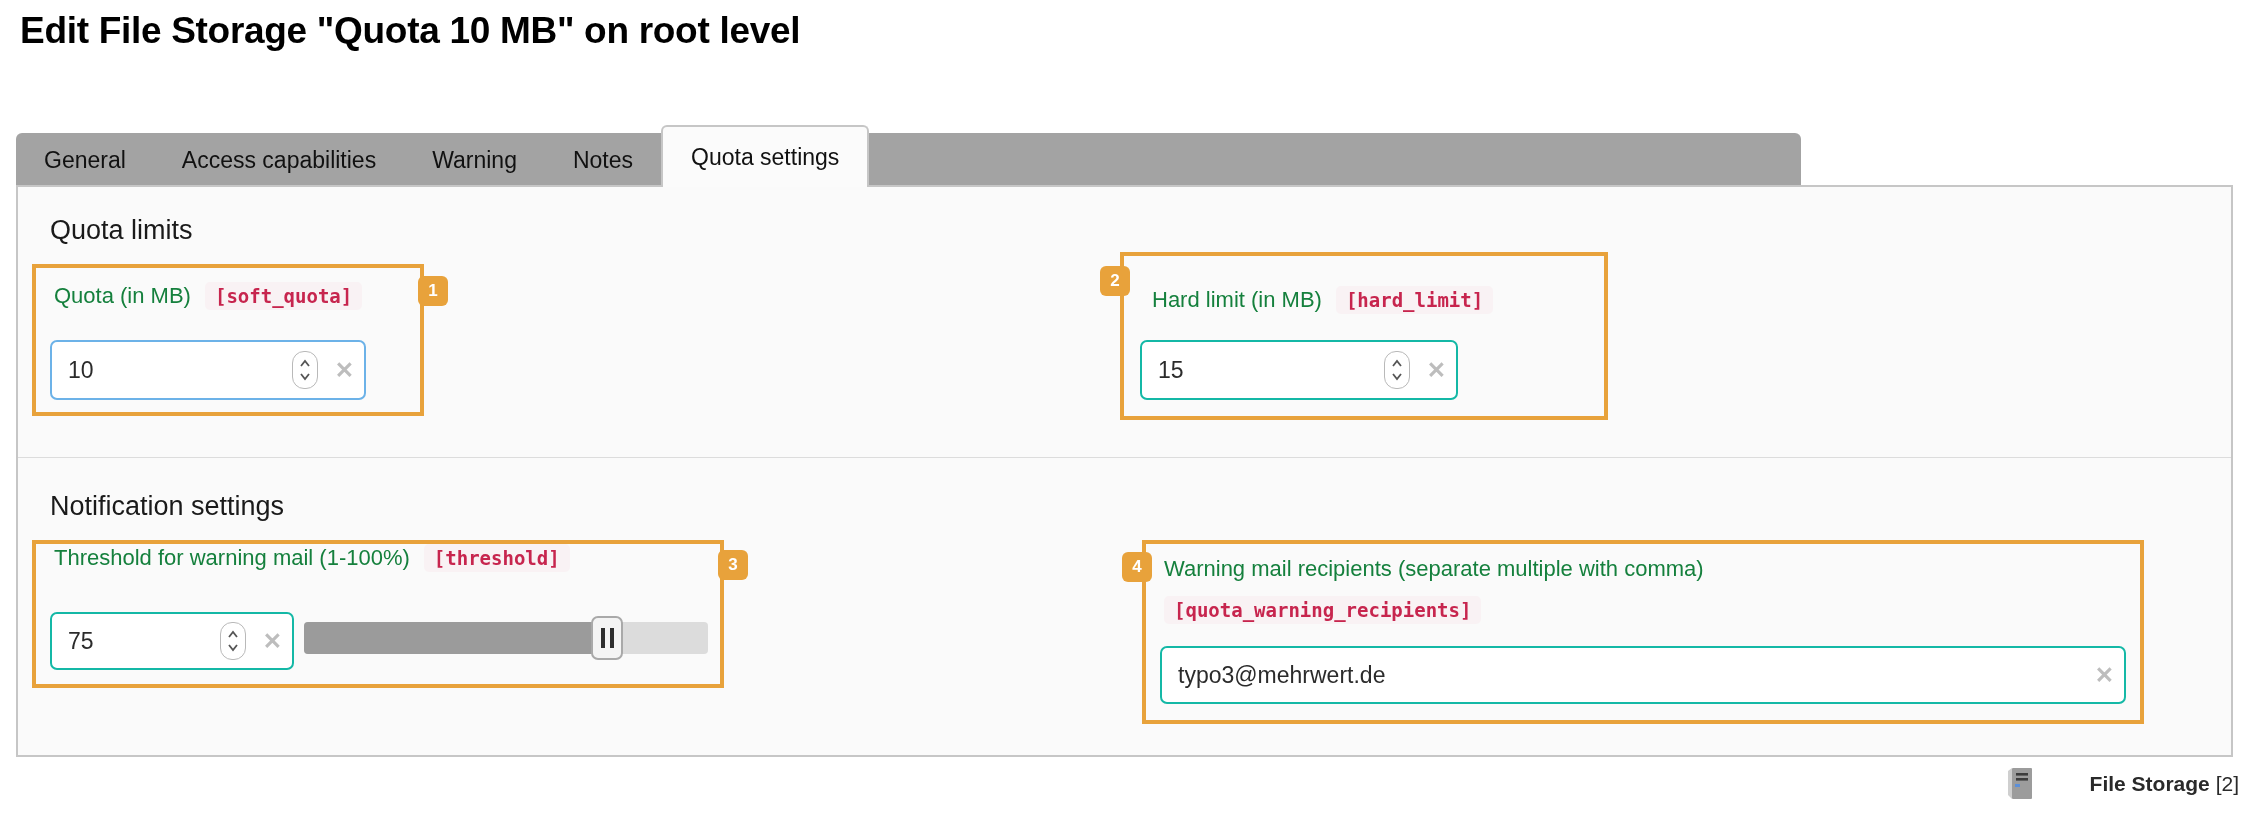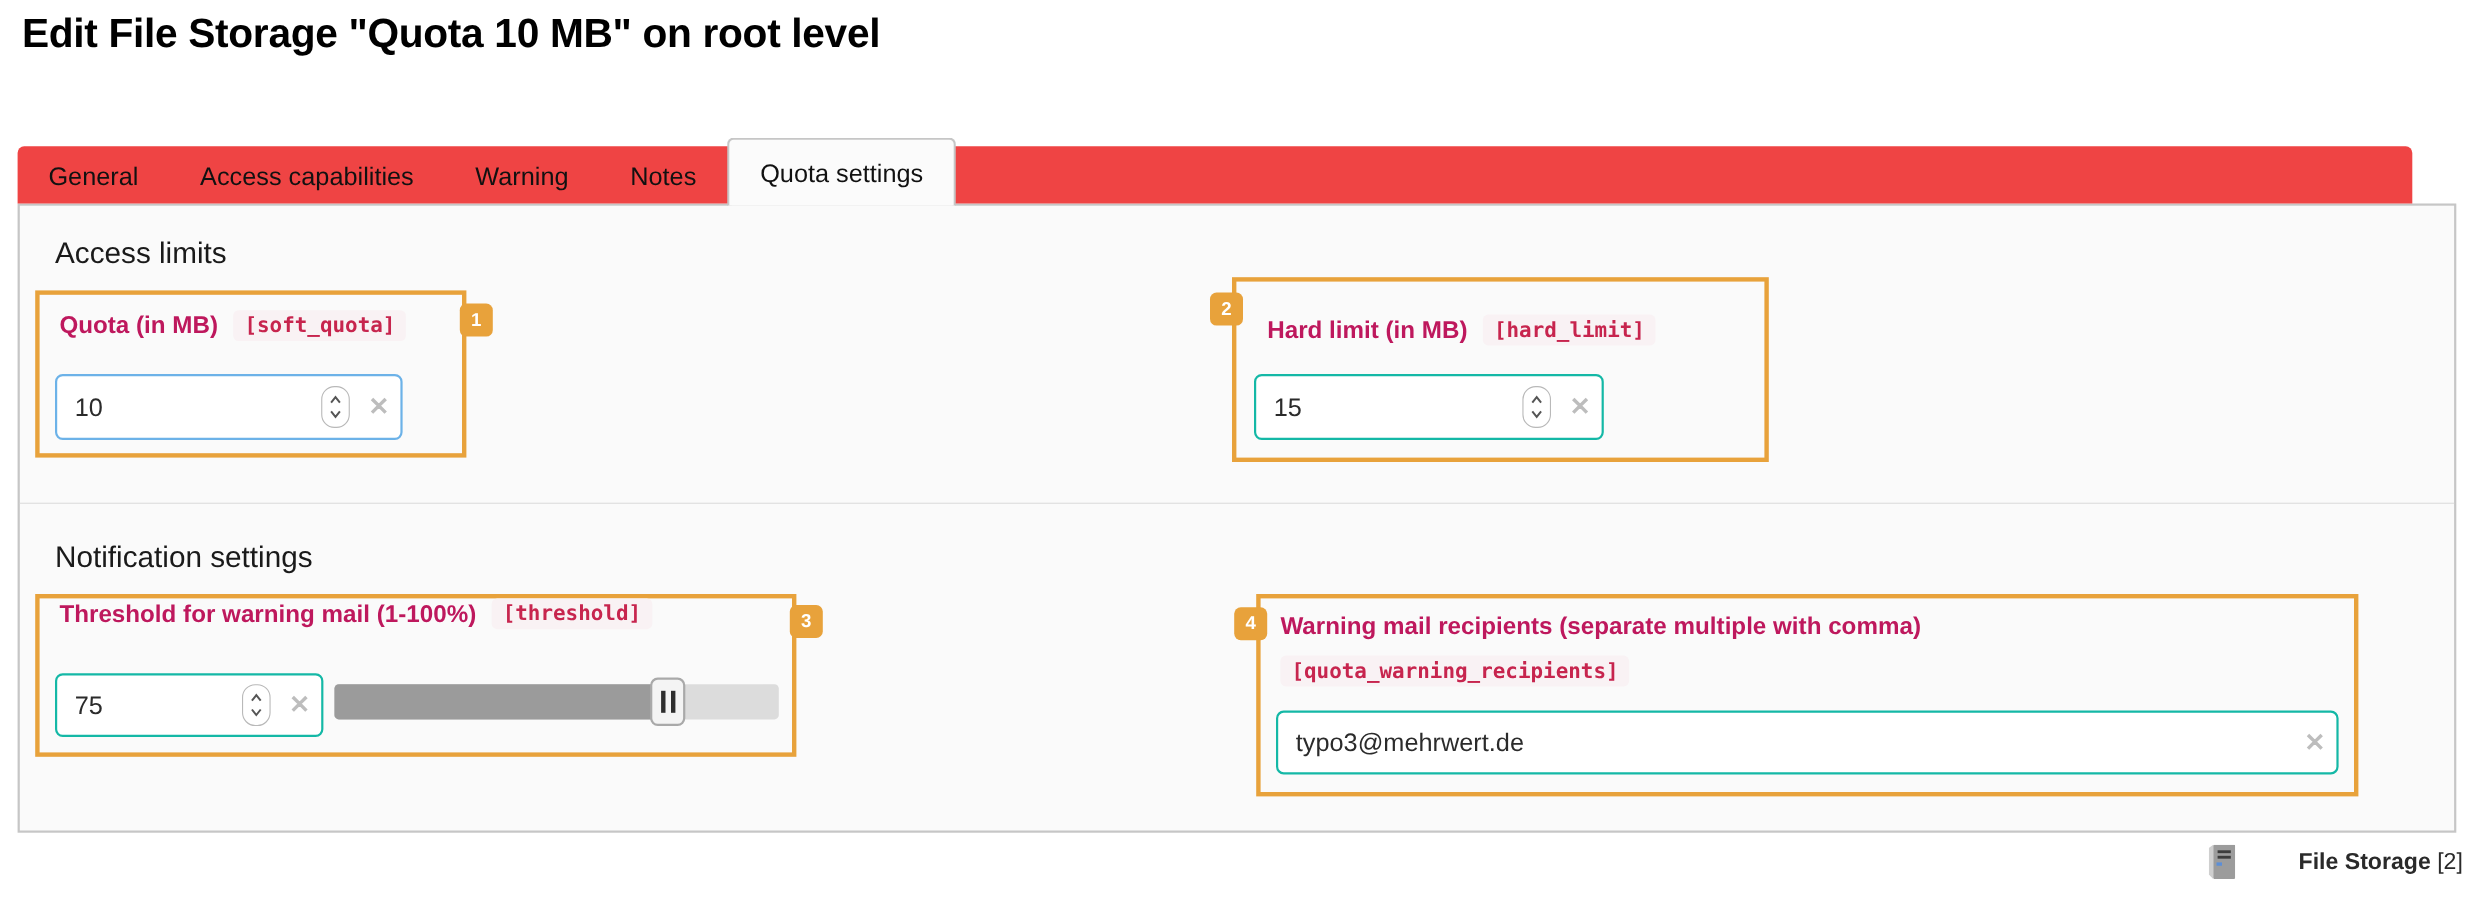--- a/index.html
+++ b/index.html
@@ -4,21 +4,21 @@
 <style>
   html,body{margin:0;padding:0;background:#fff;}
   .page{position:relative;width:2249px;height:821px;background:#fff;overflow:hidden;
         font-family:"Liberation Sans",sans-serif;color:#1a1a1a;}
 
   
   .page-title{position:absolute;left:20px;top:10px;margin:0;font-size:37px;font-weight:700;
               color:#000;letter-spacing:-0.3px;}
 
   
-  .tabstrip{position:absolute;left:16px;top:133px;width:2177px;height:52px;background:#ef4444;
+  .tabstrip{position:absolute;left:16px;top:133px;width:1785px;height:52px;background:#a3a3a3;
             border-radius:6px 6px 0 0;display:flex;align-items:flex-end;z-index:3;}
   .tab{height:50px;padding:0 28px;display:flex;align-items:center;font-size:23px;color:#111;
        cursor:pointer;white-space:nowrap;}
   .tab.active{height:62px;margin-bottom:-2px;background:#fbfbfb;border:2px solid #c6c6c6;
               border-bottom:none;border-radius:6px 6px 0 0;position:relative;z-index:6;
               box-sizing:border-box;}
 
   
   .panel{position:absolute;left:16px;top:185px;width:2217px;height:572px;background:#fafafa;
          border:2px solid #c6c6c6;box-sizing:border-box;z-index:1;}
@@ -34,21 +34,21 @@
   .box-threshold{left:14px;top:353px;width:692px;height:148px;}
   .box-recipients{left:1124px;top:353px;width:1002px;height:184px;}
   .ann-badge{position:absolute;width:30px;height:30px;background:#e8a23b;color:#fff;
              font-size:17px;font-weight:700;display:flex;align-items:center;justify-content:center;
              border-radius:6px;z-index:4;}
   .badge-right{right:-28px;top:8px;}
   .badge-left{left:-24px;top:10px;}
 
   
   .label-row{position:absolute;display:flex;align-items:center;gap:14px;white-space:nowrap;}
-  .field-label{font-size:22px;font-weight:700;color:#be185d;}
+  .field-label{font-size:22px;font-weight:400;color:#15803d;}
   .code-badge{font-family:"DejaVu Sans Mono",monospace;font-weight:700;font-size:19px;
               color:#c7254e;background:#f9f2f4;padding:3px 10px;border-radius:5px;}
 
   
   .input-wrap{position:absolute;}
   .input-wrap input{width:100%;height:100%;box-sizing:border-box;background:#fff;
         border:2px solid #14b8a6;border-radius:7px;font-size:23px;color:#2b2b2b;
         padding:0 86px 0 16px;font-family:"Liberation Sans",sans-serif;outline:none;}
   .input-wrap.focused input{border-color:#6cb2e8;}
   .stepper{position:absolute;right:48px;top:50%;transform:translateY(-50%);width:24px;height:36px;
@@ -87,21 +87,21 @@
   <div class="tabstrip">
     <div class="tab">General</div>
     <div class="tab">Access capabilities</div>
     <div class="tab">Warning</div>
     <div class="tab">Notes</div>
     <div class="tab active">Quota settings</div>
   </div>
 
   <div class="panel">
 
-    <h2 class="section-heading heading-quota">Access limits</h2>
+    <h2 class="section-heading heading-quota">Quota limits</h2>
 
     <div class="ann-box box-soft">
       <div class="ann-badge badge-right">1</div>
       <div class="label-row" style="left:18px;top:14px;">
         <span class="field-label">Quota (in MB)</span>
         <span class="code-badge">[soft_quota]</span>
       </div>
       <div class="input-wrap wrap-soft focused">
         <input type="text" value="10" style="">
         <span class="stepper">

